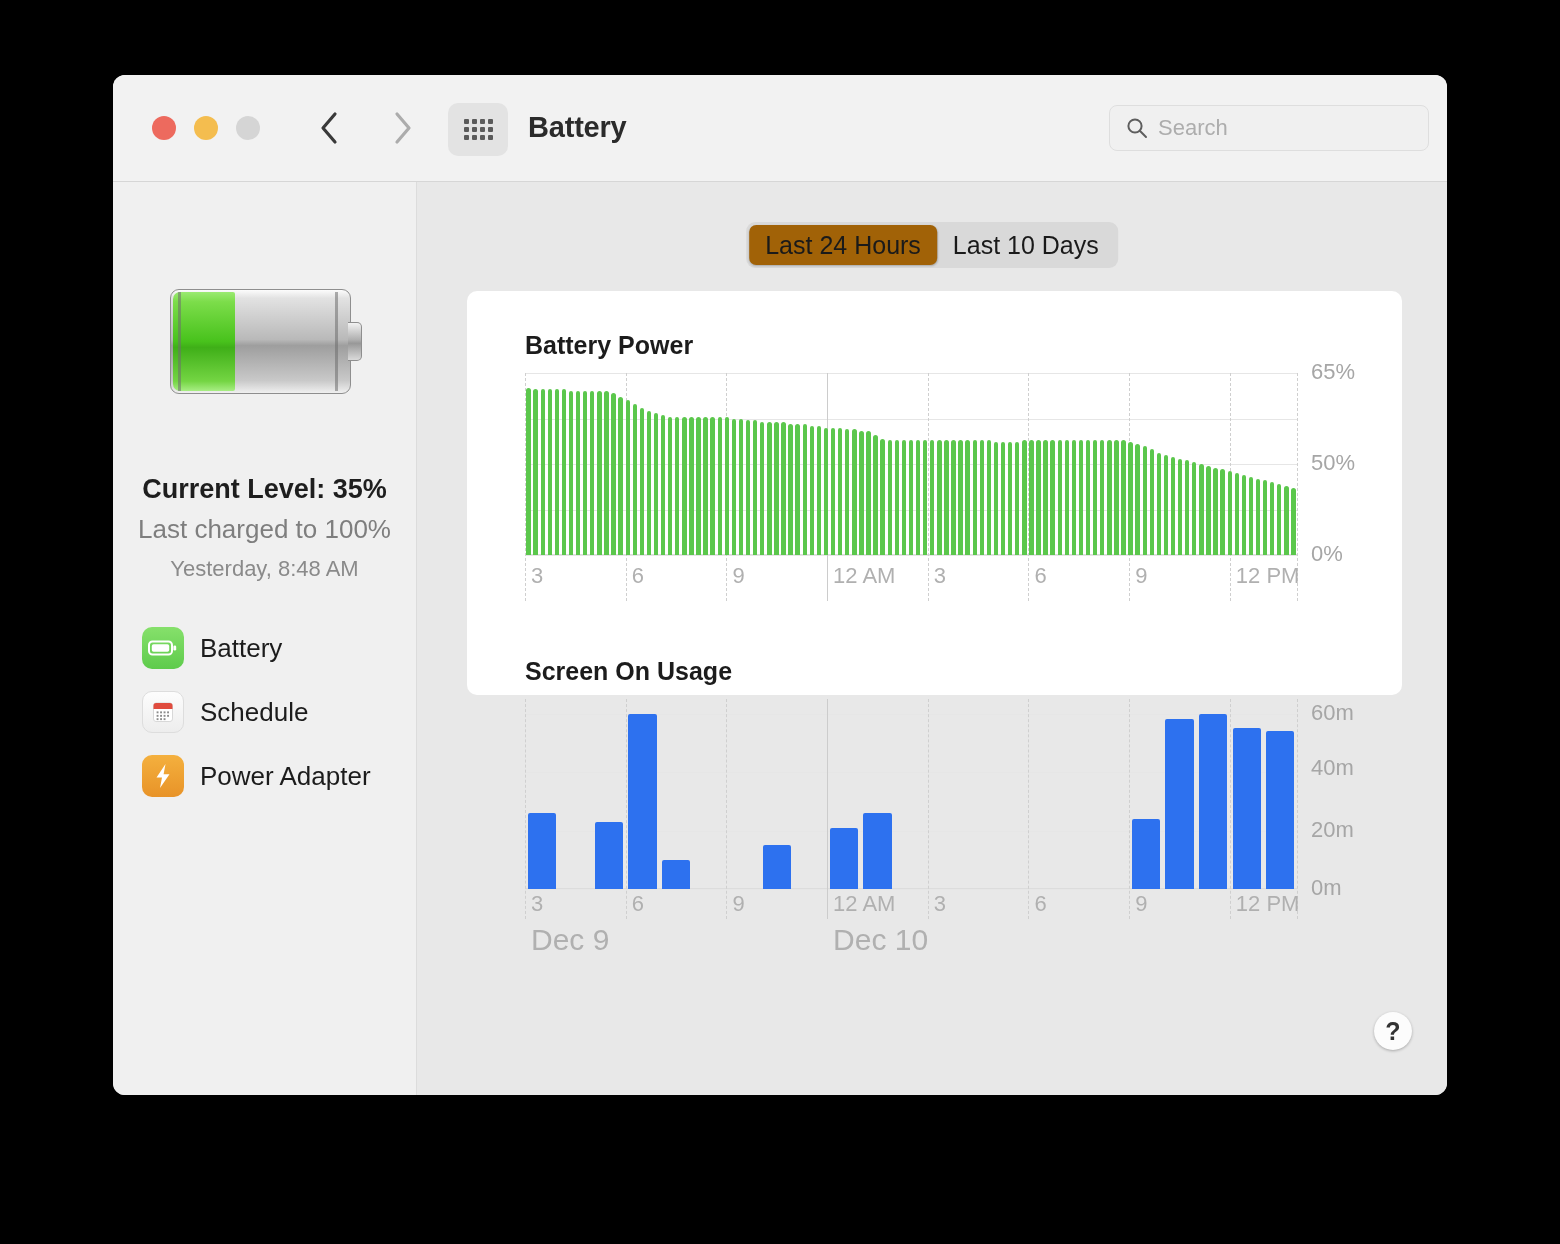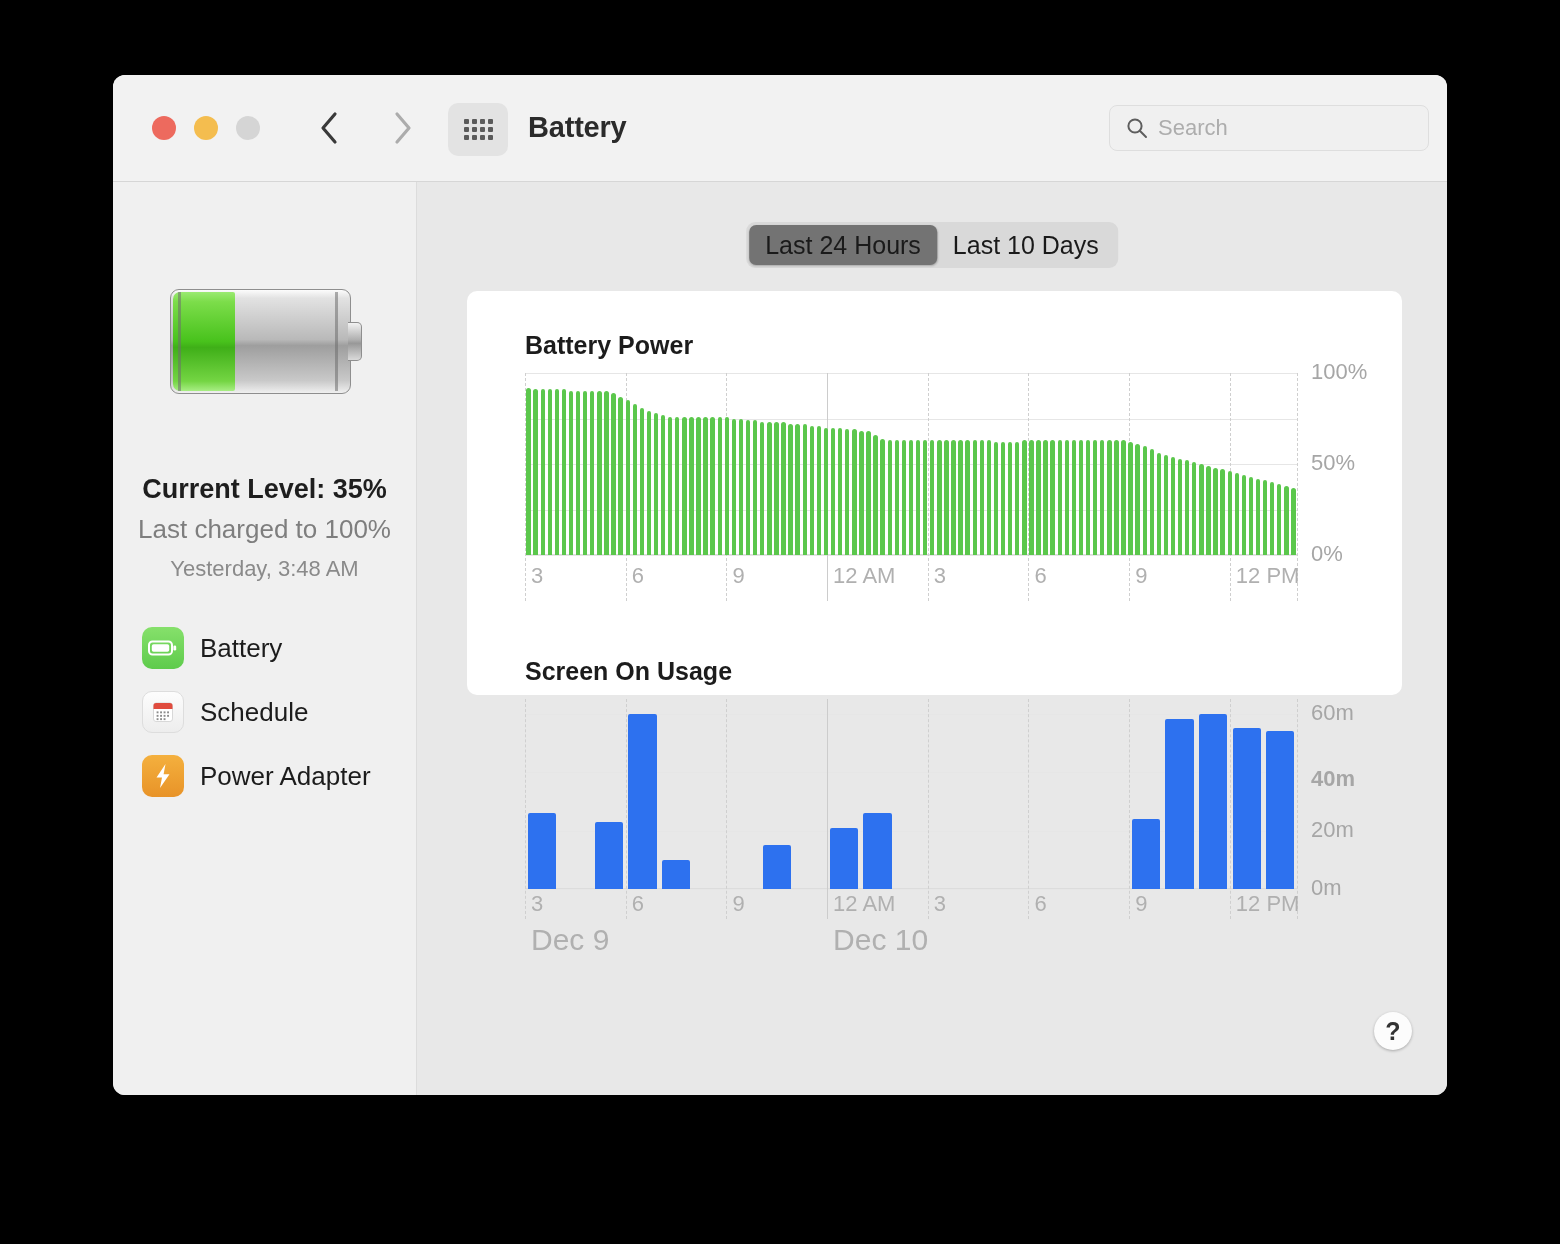--- a/index.html
+++ b/index.html
@@ -149,21 +149,21 @@
   #segmented {
     position:absolute; left:50%; transform:translateX(-50%); top:40px;
     height:46px; display:flex; align-items:center;
     background:#D9D9D9; border-radius:9px; padding:3px;
   }
   .seg {
     height:40px; padding:0 16px;
     display:flex; align-items:center; justify-content:center;
     font-size:25px; color:#1A1A1A; border-radius:7px;
   }
-  .seg.active { background:#737373; box-shadow:0 1px 2px rgba(0,0,0,.22); }
+  .seg.active { background:#a16207; box-shadow:0 1px 2px rgba(0,0,0,.22); }
 
   #card {
     position:absolute; left:50px; top:109px;
     width:935px; height:404px;
     background:#FFF; border-radius:10px;
   }
 
   .chart-title {
     position:absolute; font-size:25px; font-weight:bold; color:#1C1C1C;
   }
@@ -254,21 +254,21 @@
         <div class="bat-body">
           <div class="bat-fill" id="bat-fill" style="width: 61.95px;"></div>
           <div class="bat-edge l"></div>
           <div class="bat-edge r"></div>
         </div>
         <div class="bat-nub"></div>
       </div>
 
       <div id="level-text">Current Level: 35%</div>
       <div id="charged-text">Last charged to 100%</div>
-      <div id="charged-when">Yesterday, 3:48 AM</div>
+      <div id="charged-when">Yesterday, 8:48 AM</div>
 
       <div id="nav">
 
 
         <div class="nav-item">
           <span class="nav-icon ic-battery">
             <svg width="30" height="18" viewBox="0 0 30 18">
               <rect x="1" y="2.5" width="23" height="13" rx="3.5" fill="none" stroke="#fff" stroke-width="2"></rect>
               <rect x="3.8" y="5.3" width="17.4" height="7.4" rx="1.8" fill="#fff"></rect>
               <rect x="25.4" y="6.4" width="2.8" height="5.2" rx="1.3" fill="#fff"></rect>
@@ -444,21 +444,21 @@
             <div class="bar green" style="left: 730.85px; width: 4.39119px; height: 76.44px; background: rgb(91, 199, 76);"></div>
             <div class="bar green" style="left: 737.933px; width: 4.39119px; height: 74.62px; background: rgb(91, 199, 76);"></div>
             <div class="bar green" style="left: 745.015px; width: 4.39119px; height: 72.8px; background: rgb(91, 199, 76);"></div>
             <div class="bar green" style="left: 752.098px; width: 4.39119px; height: 70.98px; background: rgb(91, 199, 76);"></div>
             <div class="bar green" style="left: 759.181px; width: 4.39119px; height: 69.16px; background: rgb(91, 199, 76);"></div>
             <div class="bar green" style="left: 766.263px; width: 4.39119px; height: 67.34px; background: rgb(91, 199, 76);"></div>
           </div>
         <div id="yaxis-battery">
             <div class="ytick" style="left: 844px; top: 250px;">0%</div>
             <div class="ytick" style="left: 844px; top: 159px;">50%</div>
-            <div class="ytick" style="left: 844px; top: 68px;">100%</div>
+            <div class="ytick" style="left: 844px; top: 68px;">65%</div>
           </div>
         <div id="xaxis-battery">
             <div class="xtick" style="left: 64px; top: 272px;">3</div>
             <div class="xtick" style="left: 164.696px; top: 272px;">6</div>
             <div class="xtick" style="left: 265.391px; top: 272px;">9</div>
             <div class="xtick" style="left: 366.087px; top: 272px;">12 AM</div>
             <div class="xtick" style="left: 466.783px; top: 272px;">3</div>
             <div class="xtick" style="left: 567.478px; top: 272px;">6</div>
             <div class="xtick" style="left: 668.174px; top: 272px;">9</div>
             <div class="xtick" style="left: 768.87px; top: 272px;">12 PM</div>
@@ -489,21 +489,21 @@
             <div class="bar blue" style="left: 338.337px; width: 28.1948px; height: 76px; background: rgb(45, 113, 239);"></div>
             <div class="bar blue" style="left: 606.859px; width: 28.1948px; height: 70.1538px; background: rgb(45, 113, 239);"></div>
             <div class="bar blue" style="left: 640.424px; width: 28.1948px; height: 169.538px; background: rgb(45, 113, 239);"></div>
             <div class="bar blue" style="left: 673.99px; width: 28.1948px; height: 175.385px; background: rgb(45, 113, 239);"></div>
             <div class="bar blue" style="left: 707.555px; width: 28.1948px; height: 160.769px; background: rgb(45, 113, 239);"></div>
             <div class="bar blue" style="left: 741.12px; width: 28.1948px; height: 157.846px; background: rgb(45, 113, 239);"></div>
           </div>
         <div id="yaxis-usage">
             <div class="ytick" style="left: 844px; top: 584px;">0m</div>
             <div class="ytick" style="left: 844px; top: 525.538px;">20m</div>
-            <div class="ytick" style="left: 844px; top: 475px; font-weight: bold;">40m</div>
+            <div class="ytick" style="left: 844px; top: 464px;">40m</div>
             <div class="ytick" style="left: 844px; top: 408.615px;">60m</div>
           </div>
         <div id="xaxis-usage">
             <div class="xtick" style="left: 64px; top: 600px;">3</div>
             <div class="xtick" style="left: 164.696px; top: 600px;">6</div>
             <div class="xtick" style="left: 265.391px; top: 600px;">9</div>
             <div class="xtick" style="left: 366.087px; top: 600px;">12 AM</div>
             <div class="xtick" style="left: 466.783px; top: 600px;">3</div>
             <div class="xtick" style="left: 567.478px; top: 600px;">6</div>
             <div class="xtick" style="left: 668.174px; top: 600px;">9</div>

